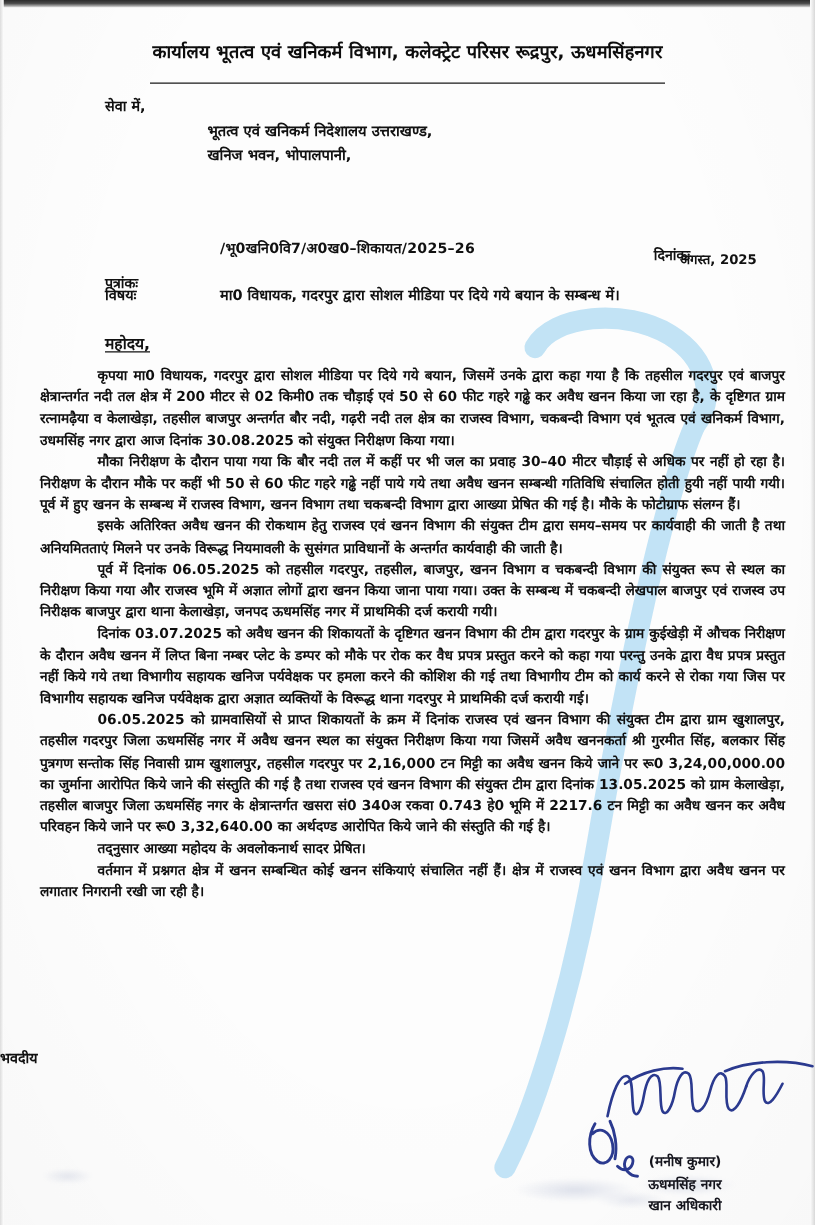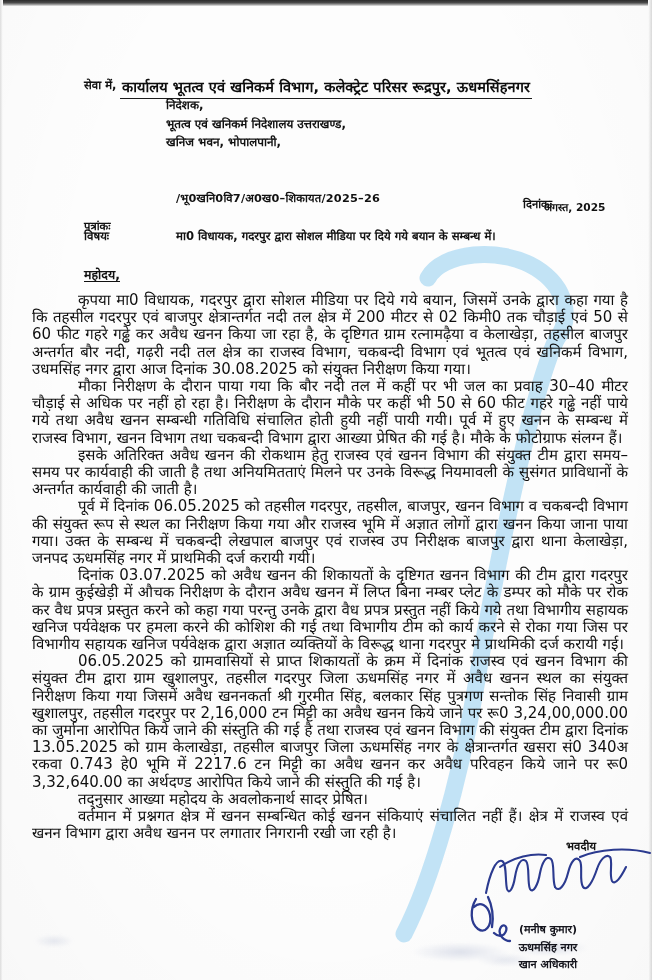--- a/index.html
+++ b/index.html
@@ -89,22 +89,21 @@
     left: 0; right: 0;
     text-align: center;
     font-size: 14.5px;
     font-weight: 700;
     letter-spacing: 0.1px;
     color: #0d0d0d;
   }
   .hdr .hdr-inner {
     display: inline-block;
     border-bottom: 1.4px solid #1a1a1a;
-    padding: 0 2px 2px 2px;
-    margin-top: 46px;
+    padding: 0 2px 16px 2px;
   }
 
   .seva {
     position: absolute;
     top: 77px;
     left: 84px;
     font-size: 11.5px;
     font-weight: 600;
   }
 
@@ -150,38 +149,37 @@
     font-weight: 700;
     text-decoration: underline;
     text-underline-offset: 2px;
   }
 
   .body {
     position: absolute;
     top: 292px;
     left: 32px;
     width: 596px;
-    font-size: 15px;
+    font-size: 11px;
     line-height: 17.2px;
-    font-weight: 400;
+    font-weight: 700;
     text-align: justify;
     text-justify: inter-word;
     color: #0f0f0f;
   }
   .body p {
     margin: 0 0 0 0;
     text-indent: 46px;
   }
 
   .closing {
     position: absolute;
     top: 838px;
     left: 0;
     width: 596px;
-    text-align: right;
     font-size: 11.4px;
     font-weight: 600;
   }
 
   .sign-block {
     position: absolute;
     top: 880px;
     left: 468px;
     width: 160px;
     text-align: center;
@@ -232,21 +230,20 @@
 
   <div class="doc">
 
     <div class="hdr">
       <span class="hdr-inner">कार्यालय भूतत्व एवं खनिकर्म विभाग, कलेक्ट्रेट परिसर रूद्रपुर, ऊधमसिंहनगर</span>
     </div>
 
     <div class="seva">सेवा में,</div>
 
     <div class="addr">
-      <div>निदेशक,</div>
       <div>भूतत्व एवं खनिकर्म निदेशालय उत्तराखण्ड,</div>
       <div>खनिज भवन, भोपालपानी,</div>
     </div>
 
     <div class="ref-row">
       <span class="ref-label">पत्रांकः</span>
       <span class="ref-value">/भू0खनि0वि7/अ0ख0–शिकायत/2025–26</span>
       <span class="date-label">दिनांकः</span>
       <span class="date-value">अगस्त, 2025</span>
     </div>

